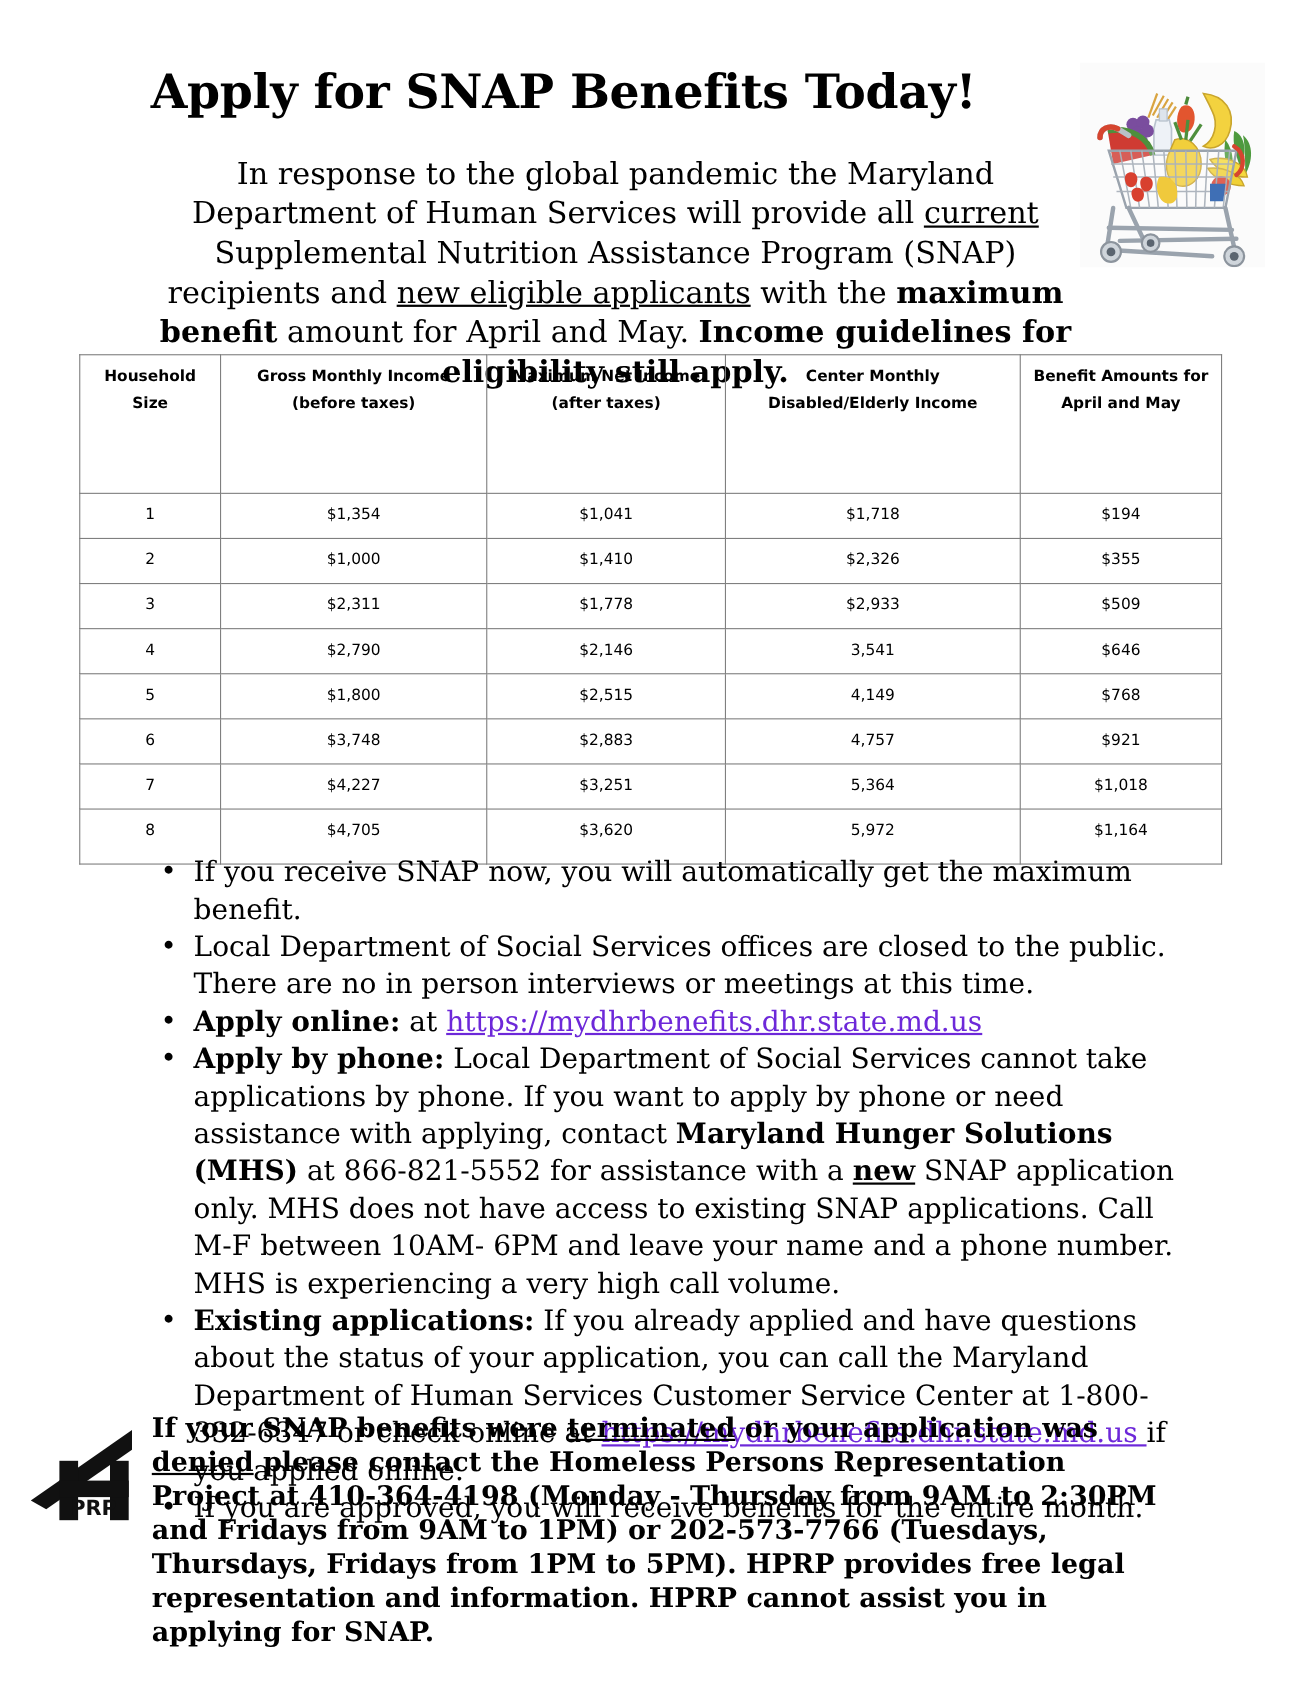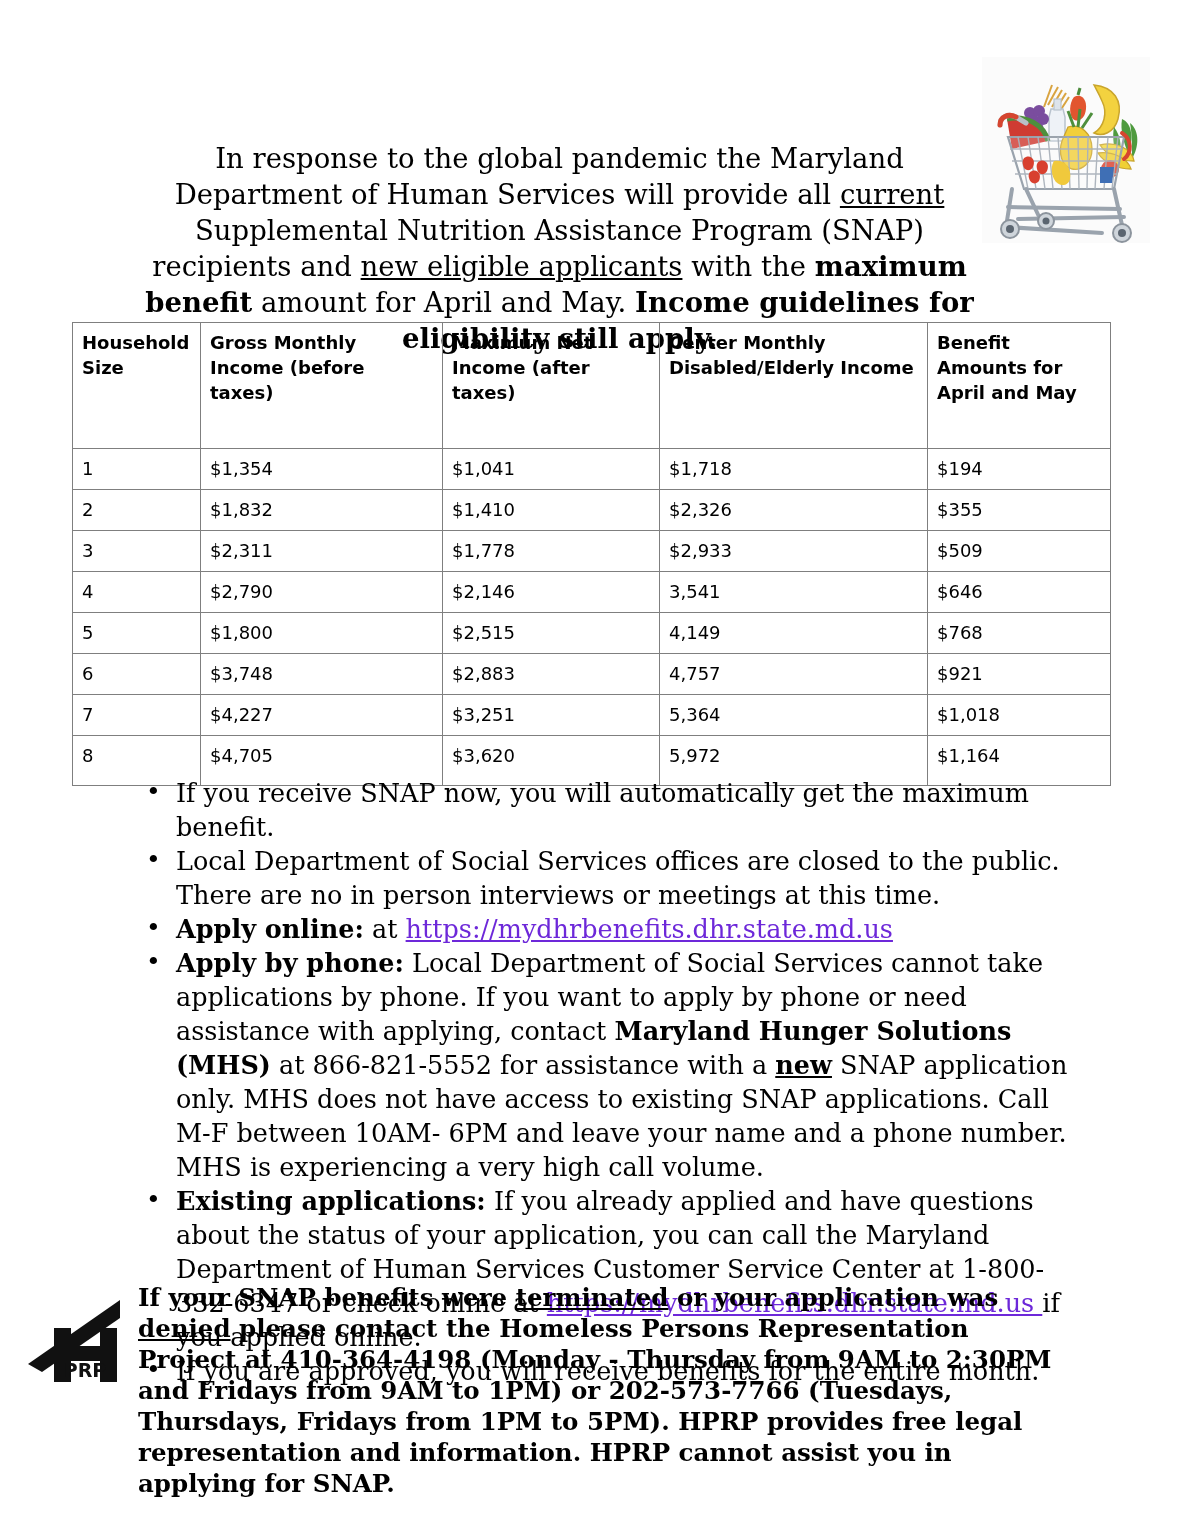--- a/index.html
+++ b/index.html
@@ -66,23 +66,23 @@
     top: 322px;
     width: 1038px;
     border-collapse: collapse;
     font-family: "DejaVu Sans", "Liberation Sans", sans-serif;
     table-layout: fixed;
   }
   .benefits-table td, .benefits-table th {
     border: 1px solid #7f7f7f;
     padding: 7px 9px 6px 9px;
     vertical-align: top;
-    font-size: 18px;
+    font-size: 14px;
     line-height: 25px;
-    text-align: left;
+    text-align: center;
     font-weight: normal;
   }
   .benefits-table thead th {
     font-weight: bold;
     height: 112px;
     vertical-align: top;
   }
   .benefits-table tbody td {
     height: 27px;
   }
@@ -146,20 +146,21 @@
     width: 108px;
     height: 108px;
   }
   .hprp-logo svg { display: block; }
 </style>
 </head>
 <body>
 
 <div class="page">
 
+  <div class="title">Apply for SNAP Benefits Today!</div>
 
   <div class="cart-art">
     <svg width="168" height="186" viewBox="0 0 168 186" xmlns="http://www.w3.org/2000/svg" aria-hidden="true">
       <rect x="0" y="0" width="168" height="186" fill="#fbfbfb"></rect>
 
       <g stroke="#d9a441" stroke-width="2" fill="none">
         <path d="M62 50 L70 28"></path>
           <path d="M66 48 L76 30"></path>
           <path d="M70 50 L80 33"></path>
         <path d="M74 52 L84 36"></path>
@@ -279,21 +280,21 @@
     <tbody>
       <tr>
         <td>1</td>
         <td>$1,354</td>
         <td>$1,041</td>
         <td>$1,718</td>
         <td>$194</td>
       </tr>
       <tr>
         <td>2</td>
-        <td>$1,832</td>
+        <td>$1,000</td>
         <td>$1,410</td>
         <td>$2,326</td>
         <td>$355</td>
       </tr>
       <tr>
         <td>3</td>
         <td>$2,311</td>
         <td>$1,778</td>
         <td>$2,933</td>
         <td>$509</td>

